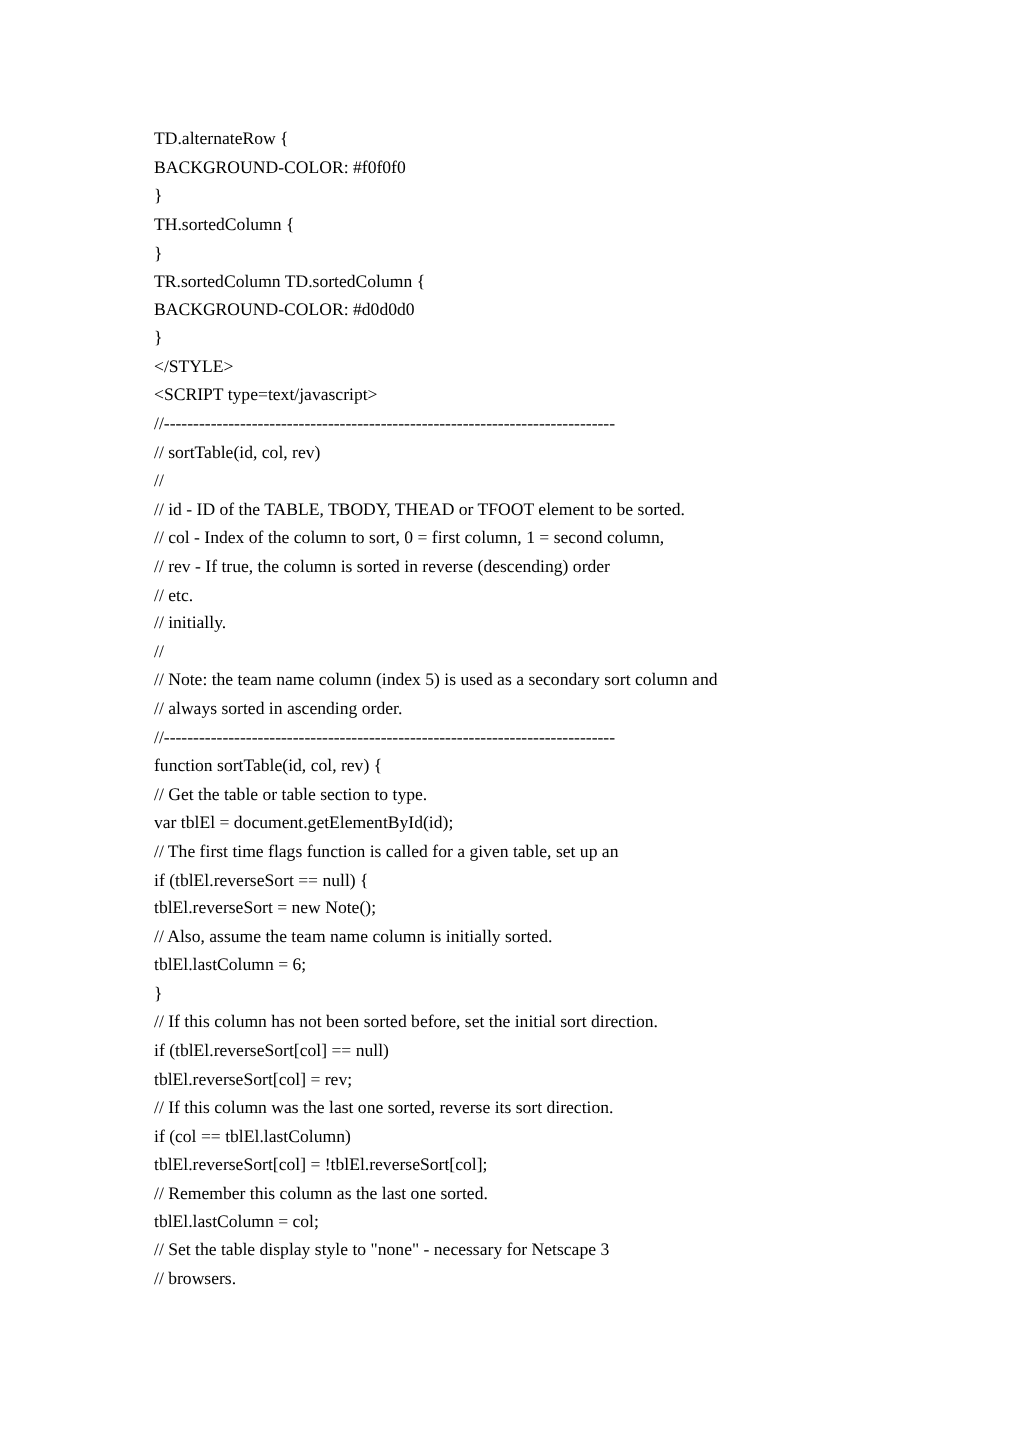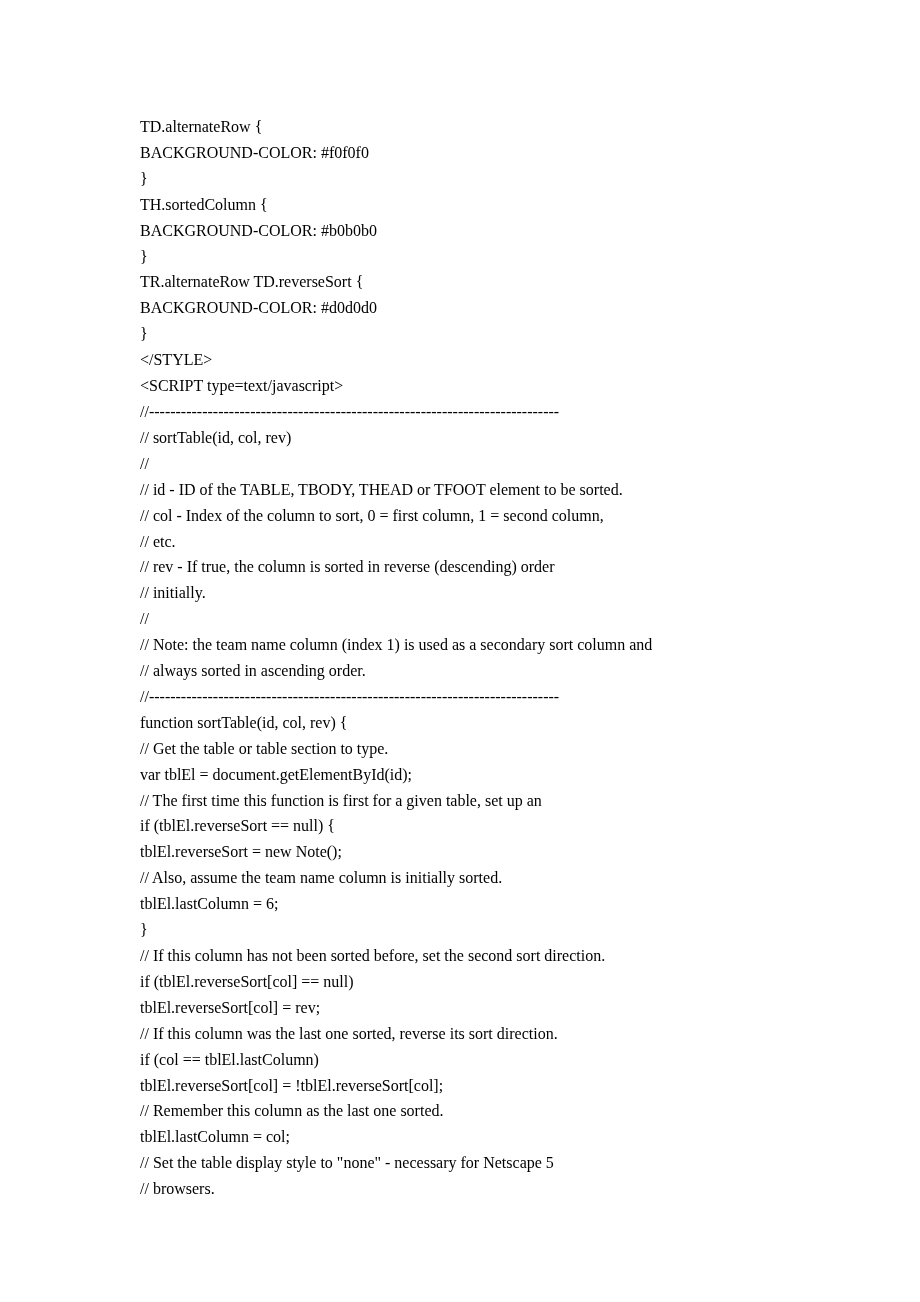--- a/index.html
+++ b/index.html
@@ -23,52 +23,51 @@
 </style>
 </head>
 <body>
 
 <div class="page">
   <div id="code-block">
       <div class="code-line">TD.alternateRow {</div>
       <div class="code-line">BACKGROUND-COLOR: #f0f0f0</div>
       <div class="code-line">}</div>
       <div class="code-line">TH.sortedColumn {</div>
-      <div class="code-line">BACKGROUND-COLOR: #b0b0b0</div>
       <div class="code-line">}</div>
-      <div class="code-line">TR.alternateRow TD.reverseSort {</div>
+      <div class="code-line">TR.sortedColumn TD.sortedColumn {</div>
       <div class="code-line">BACKGROUND-COLOR: #d0d0d0</div>
       <div class="code-line">}</div>
       <div class="code-line">&lt;/STYLE&gt;</div>
       <div class="code-line">&lt;SCRIPT type=text/javascript&gt;</div>
       <div class="code-line">//-----------------------------------------------------------------------------</div>
       <div class="code-line">// sortTable(id, col, rev)</div>
       <div class="code-line">//</div>
       <div class="code-line">// id - ID of the TABLE, TBODY, THEAD or TFOOT element to be sorted.</div>
       <div class="code-line">// col - Index of the column to sort, 0 = first column, 1 = second column,</div>
+      <div class="code-line">// rev - If true, the column is sorted in reverse (descending) order</div>
       <div class="code-line">// etc.</div>
-      <div class="code-line">// rev - If true, the column is sorted in reverse (descending) order</div>
       <div class="code-line">// initially.</div>
       <div class="code-line">//</div>
-      <div class="code-line">// Note: the team name column (index 1) is used as a secondary sort column and</div>
+      <div class="code-line">// Note: the team name column (index 5) is used as a secondary sort column and</div>
       <div class="code-line">// always sorted in ascending order.</div>
       <div class="code-line">//-----------------------------------------------------------------------------</div>
       <div class="code-line">function sortTable(id, col, rev) {</div>
       <div class="code-line">// Get the table or table section to type.</div>
       <div class="code-line">var tblEl = document.getElementById(id);</div>
-      <div class="code-line">// The first time this function is first for a given table, set up an</div>
+      <div class="code-line">// The first time flags function is called for a given table, set up an</div>
       <div class="code-line">if (tblEl.reverseSort == null) {</div>
       <div class="code-line">tblEl.reverseSort = new Note();</div>
       <div class="code-line">// Also, assume the team name column is initially sorted.</div>
       <div class="code-line">tblEl.lastColumn = 6;</div>
       <div class="code-line">}</div>
-      <div class="code-line">// If this column has not been sorted before, set the second sort direction.</div>
+      <div class="code-line">// If this column has not been sorted before, set the initial sort direction.</div>
       <div class="code-line">if (tblEl.reverseSort[col] == null)</div>
       <div class="code-line">tblEl.reverseSort[col] = rev;</div>
       <div class="code-line">// If this column was the last one sorted, reverse its sort direction.</div>
       <div class="code-line">if (col == tblEl.lastColumn)</div>
       <div class="code-line">tblEl.reverseSort[col] = !tblEl.reverseSort[col];</div>
       <div class="code-line">// Remember this column as the last one sorted.</div>
       <div class="code-line">tblEl.lastColumn = col;</div>
-      <div class="code-line">// Set the table display style to "none" - necessary for Netscape 5</div>
+      <div class="code-line">// Set the table display style to "none" - necessary for Netscape 3</div>
       <div class="code-line">// browsers.</div>
     </div>
 </div>
 
 </body></html>

